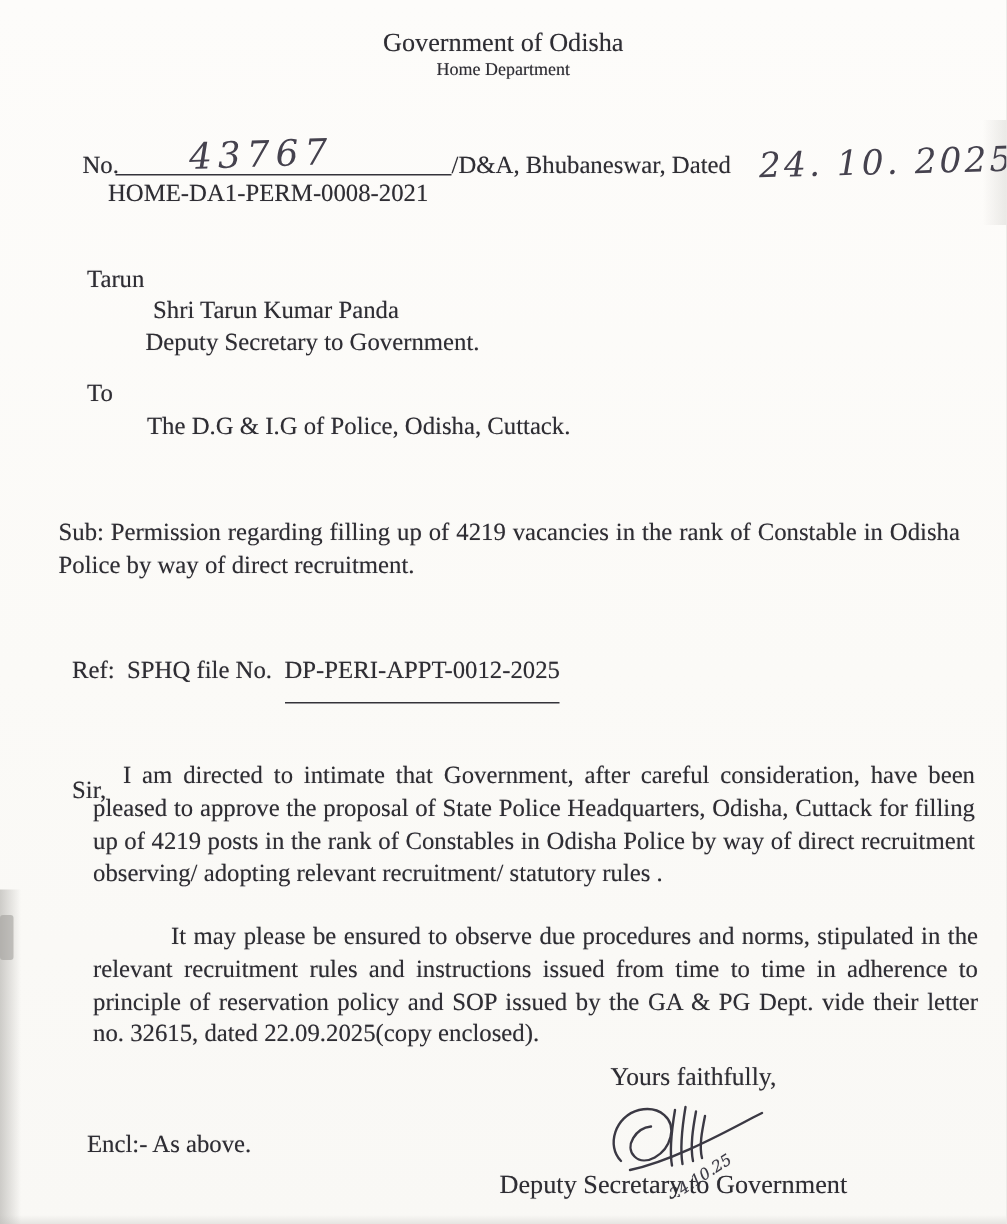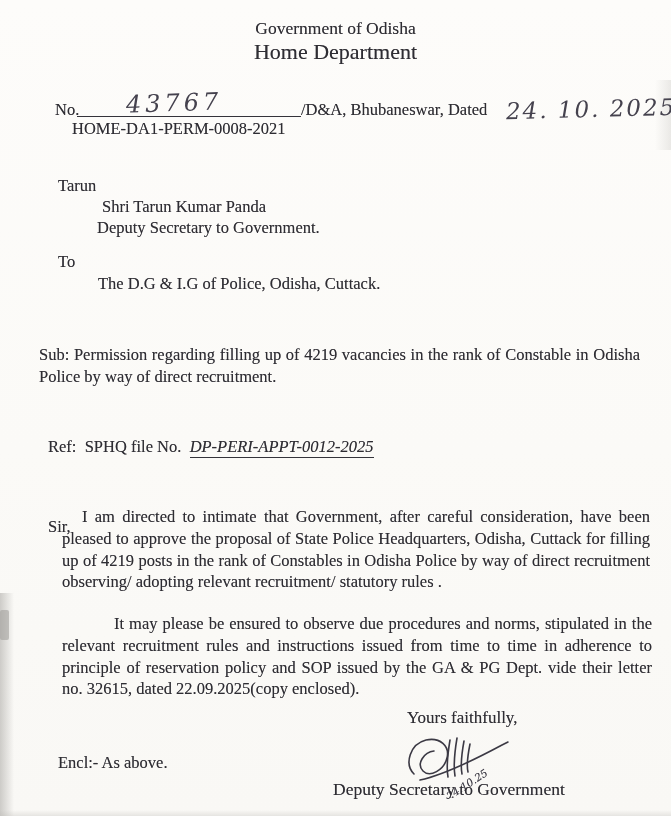--- a/index.html
+++ b/index.html
@@ -7,21 +7,21 @@
     position:relative; width:671px; height:816px; overflow:hidden;
     background:linear-gradient(180deg,#fdfcfa 0%, #fbfaf7 55%, #f9f8f5 100%);
     font-family:"Liberation Serif", serif;
     color:#2e2d33;
     font-size:16.5px;
     text-shadow:0 0 .5px rgba(42,41,48,.45);
   }
   .abs { position:absolute; white-space:nowrap; }
   .center { left:0; right:0; text-align:center; }
   .org   { top:18px;  font-size:17.5px; }
-  .dept  { top:39px;  font-size:22px; }
+  .dept  { top:39px;  font-size:12px; }
 
   .no-label   { left:55px;  top:100px; }
   .no-underline { left:77px; top:116px; width:224px; height:2px;
                   border-top:1.6px solid #34333a; }
   .hand { font-family:"DejaVu Serif", serif; font-style:italic;
           color:#45424e; text-shadow:none; }
   .hand-number { left:126px; top:89px;  font-size:24px; letter-spacing:4px;
                  transform:rotate(-2deg); }
   .suffix      { left:301px; top:100px; }
   .hand-date   { left:506px; top:96px;  font-size:23px; letter-spacing:2px;
@@ -32,21 +32,21 @@
   .from-name   { left:102px; top:197px;text-align:right; }
   .from-desig  { left:97px;  top:218px;text-align:right; }
   .to-label    { left:58px;  top:252px; }
   .to-addressee{ left:98px;  top:274px; }
 
   .subject { left:39px; top:344px; width:601px; white-space:normal;
              text-align:justify; line-height:21.5px; }
 
   .ref-line { left:48px; top:437px; }
   .pre { white-space:pre; }
-  .ref-underlined { border-bottom:1.5px solid #34333a; padding-bottom:1px;font-style:italic; }
+  .ref-underlined { border-bottom:1.5px solid #34333a; padding-bottom:12px; }
 
   .salutation { left:48px; top:471px;margin-top:46px; }
 
   .para { white-space:normal; text-align:justify; line-height:21.8px;margin-left:18px; }
   .para1 { left:44px; top:506px; width:588px; text-indent:20px; }
   .para2 { left:44px; top:613px; width:590px; text-indent:52px; }
 
   .valediction { left:407px; top:708px; font-size:17px; }
   .enclosure   { left:58px;  top:753px; }
   .signature   { left:402px; top:728px; width:118px; height:70px; }

